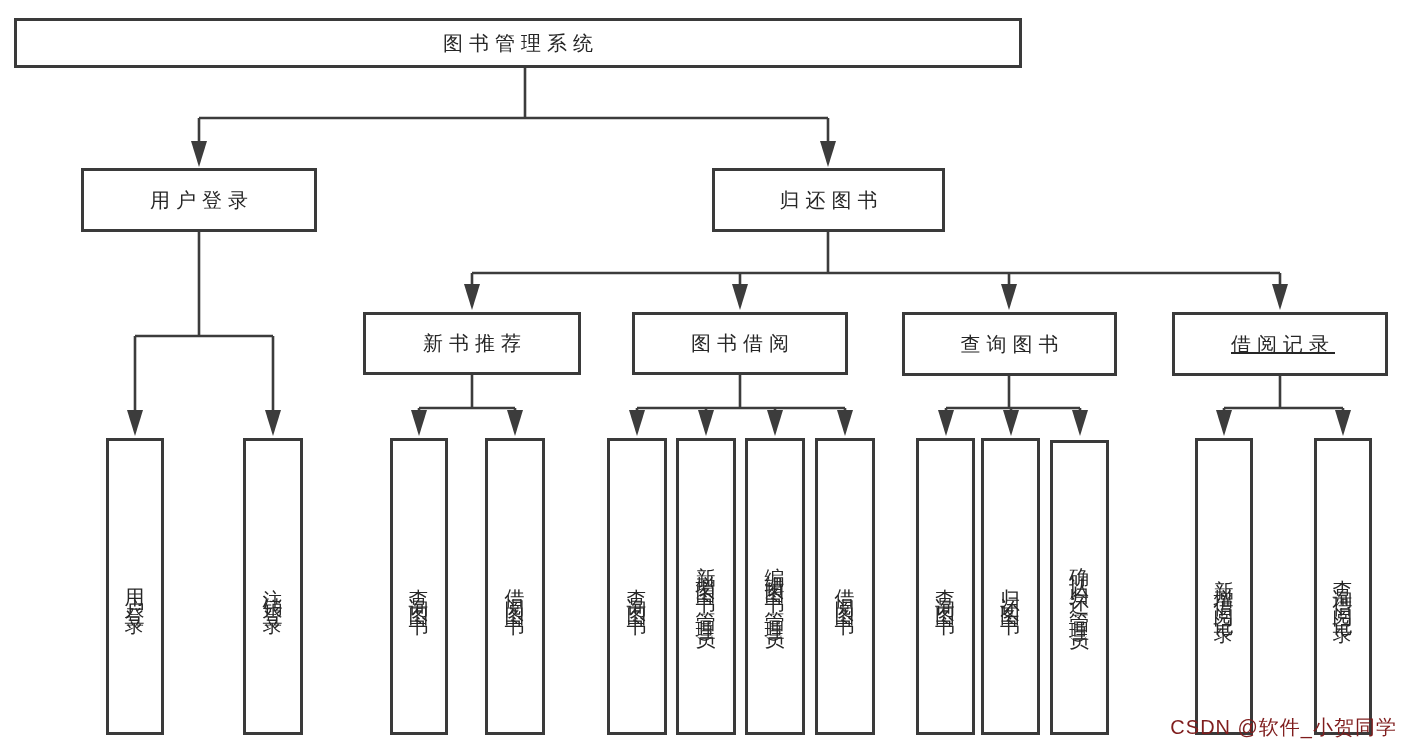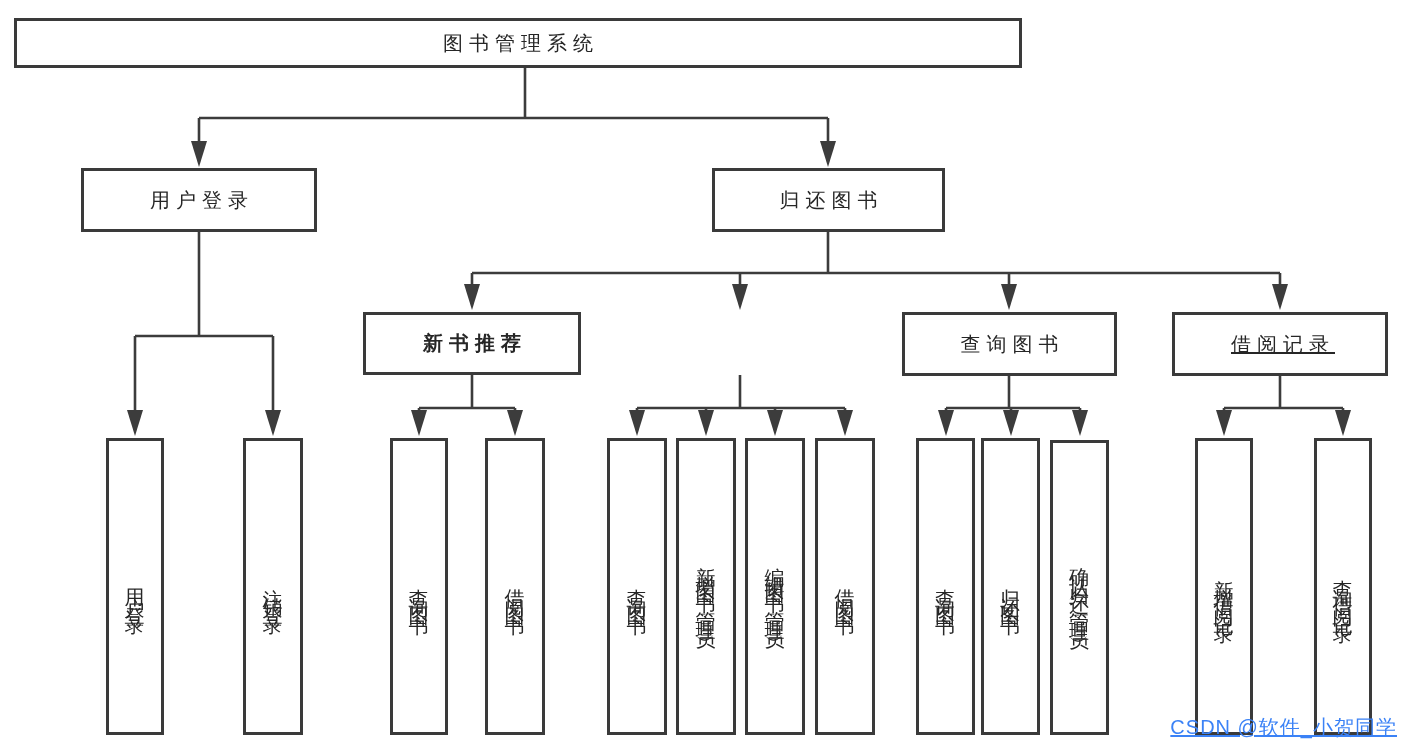--- a/index.html
+++ b/index.html
@@ -43,24 +43,23 @@
     padding-top: 9px;
     line-height: 1;
     white-space: nowrap;
   }
   .watermark {
     position: absolute;
     top: 714px;
     right: 8px;
     font-size: 20px;
     letter-spacing: 1px;
-    color: #3b82f6;
+    color: #7f1d1d;
     z-index: 5;
     white-space: nowrap;
-    text-decoration: underline;
   }
 </style>
 </head>
 <body>
 
 <div class="stage">
 
   <svg class="wires" viewBox="0 0 1405 747" xmlns="http://www.w3.org/2000/svg">
 
     <path d="M525,68 V118 M199,118 H828 M199,118 V144 M828,118 V144"></path>
@@ -101,22 +100,25 @@
     <span class="h-label">图书管理系统</span>
   </div>
 
   <div class="box" style="left:81px; top:168px; width:236px; height:64px;">
     <span class="h-label">用户登录</span>
   </div>
   <div class="box" style="left:712px; top:168px; width:233px; height:64px;">
     <span class="h-label">归还图书</span>
   </div>
 
-  <div class="box" style="left:363px; top:312px; width:218px; height:63px;font-weight:bold;">
+  <div class="box" style="left:363px; top:312px; width:218px; height:63px;">
     <span class="h-label">新书推荐</span>
+  </div>
+  <div class="box" style="left:632px; top:312px; width:216px; height:63px;">
+    <span class="h-label">图书借阅</span>
   </div>
   <div class="box" style="left:902px; top:312px; width:215px; height:64px;">
     <span class="h-label">查询图书</span>
   </div>
   <div class="box" style="left:1172px; top:312px; width:216px; height:64px;text-decoration:underline;">
     <span class="h-label">借阅记录</span>
   </div>
 
   <div class="box" style="left:106px; top:438px; width:58px; height:297px;">
     <span class="v-label">用户登录</span>

